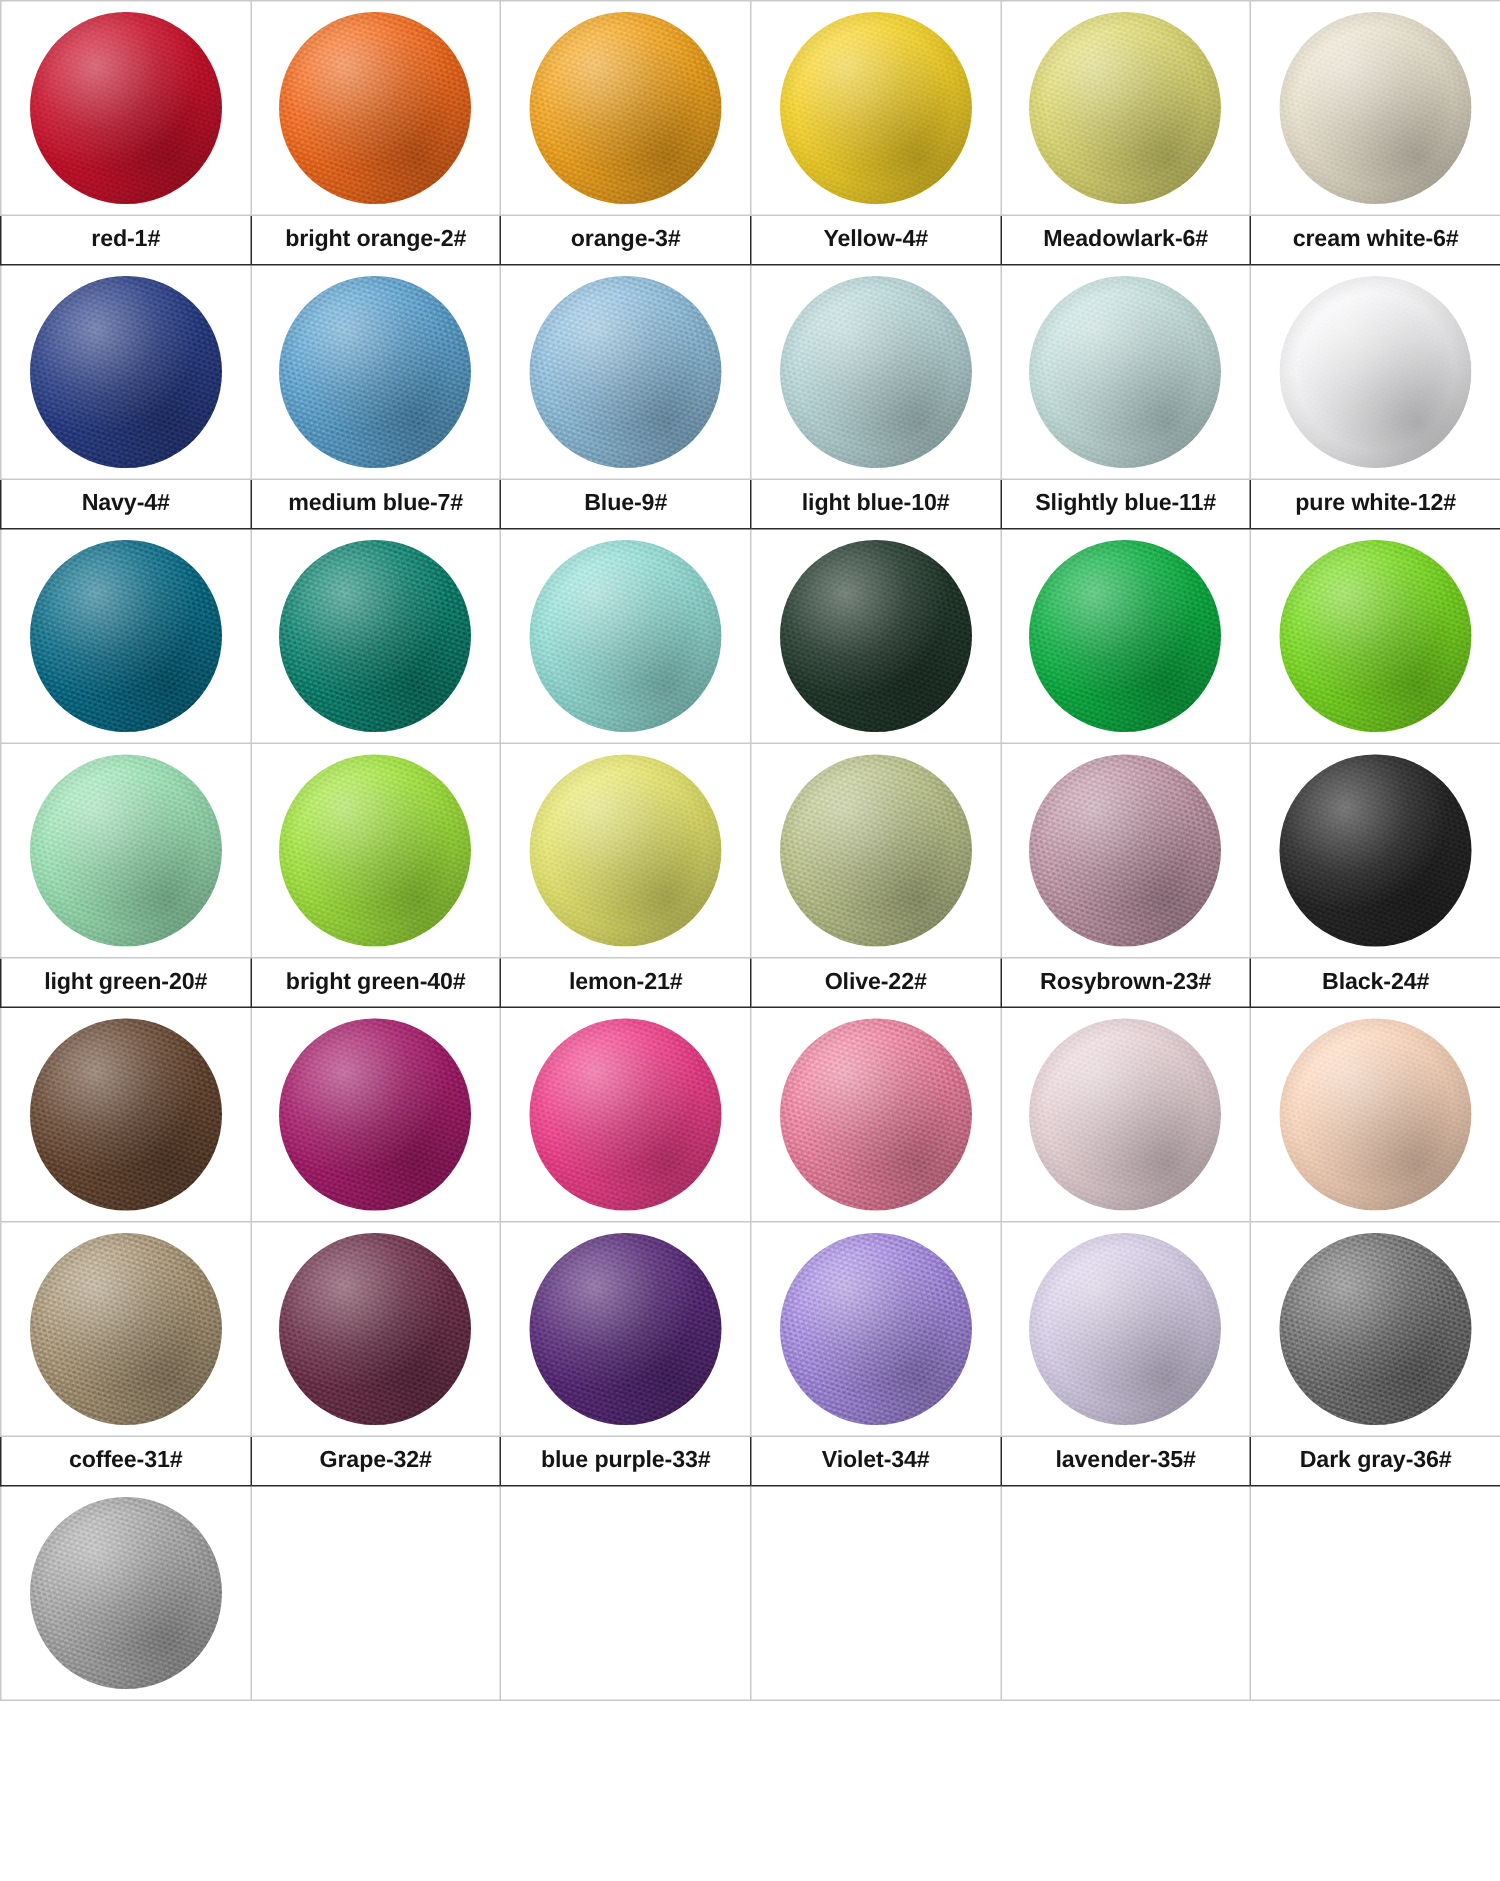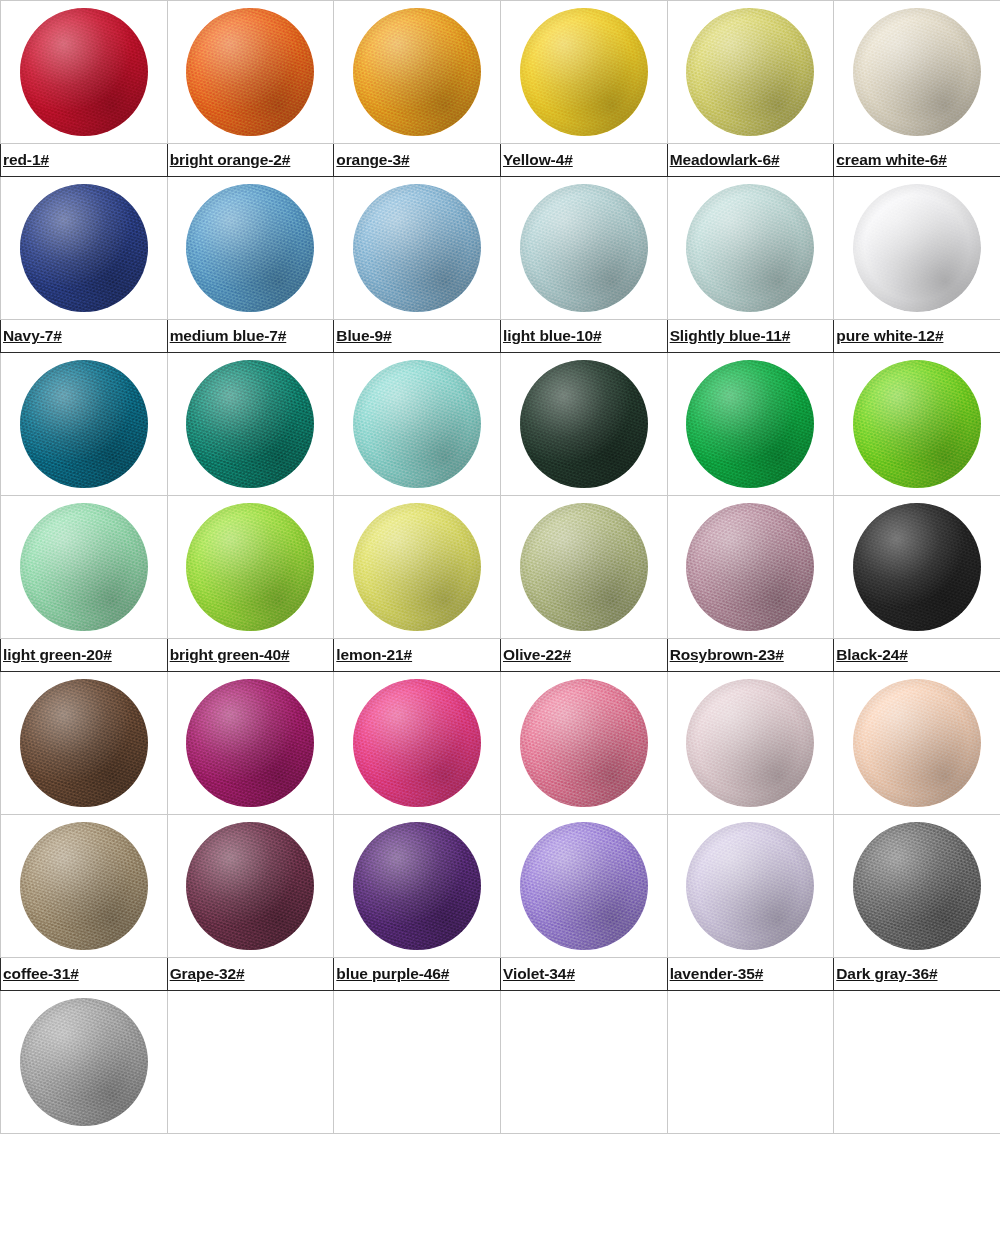--- a/index.html
+++ b/index.html
@@ -30,30 +30,29 @@
     vertical-align: middle;
     text-align: center;
     background: #ffffff;
   }
   tr.img-row:first-child .img-cell { border-top: 1px solid #c9c9c9; }
 
   .label-cell {
     height: 32px;
     border: 1px solid #2b2b2b;
     padding: 0 2px;
-    text-align: left;
+    text-align: center;
     vertical-align: middle;
     background: #ffffff;
     font-size: 15.5px;
     font-weight: bold;
     color: #151515;
     letter-spacing: -0.1px;
     white-space: nowrap;
     overflow: hidden;
-    text-decoration: underline;
   }
 
   .ball-wrap {
     width: 100%;
     height: 142px;
     display: flex;
     align-items: center;
     justify-content: center;
     position: relative;
   }
@@ -174,21 +173,21 @@
             <div class="ball" style="background: rgb(196, 224, 221);"></div>
           </div>
         </td>
         <td class="img-cell">
           <div class="ball-wrap">
             <div class="ball" style="background: rgb(246, 246, 248);"></div>
           </div>
         </td>
       </tr>
       <tr class="label-row">
-        <td class="label-cell">Navy-7#</td>
+        <td class="label-cell">Navy-4#</td>
         <td class="label-cell">medium blue-7#</td>
         <td class="label-cell">Blue-9#</td>
         <td class="label-cell">light blue-10#</td>
         <td class="label-cell">Slightly blue-11#</td>
         <td class="label-cell">pure white-12#</td>
       </tr>
       <tr class="img-row">
         <td class="img-cell">
           <div class="ball-wrap">
             <div class="ball" style="background: rgb(13, 106, 132);"></div>
@@ -320,21 +319,21 @@
         </td>
         <td class="img-cell">
           <div class="ball-wrap">
             <div class="ball" style="background: rgb(110, 110, 110);"></div>
           </div>
         </td>
       </tr>
       <tr class="label-row">
         <td class="label-cell">coffee-31#</td>
         <td class="label-cell">Grape-32#</td>
-        <td class="label-cell">blue purple-46#</td>
+        <td class="label-cell">blue purple-33#</td>
         <td class="label-cell">Violet-34#</td>
         <td class="label-cell">lavender-35#</td>
         <td class="label-cell">Dark gray-36#</td>
       </tr>
       <tr class="img-row">
         <td class="img-cell">
           <div class="ball-wrap">
             <div class="ball" style="background: rgb(166, 166, 166);"></div>
           </div>
         </td>

